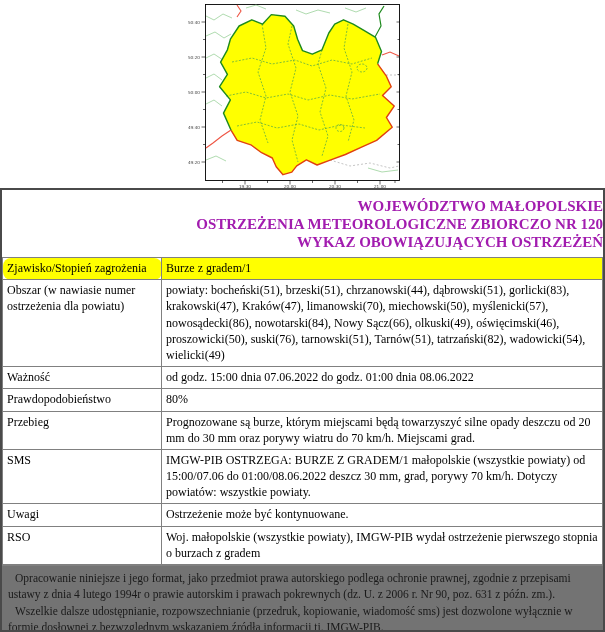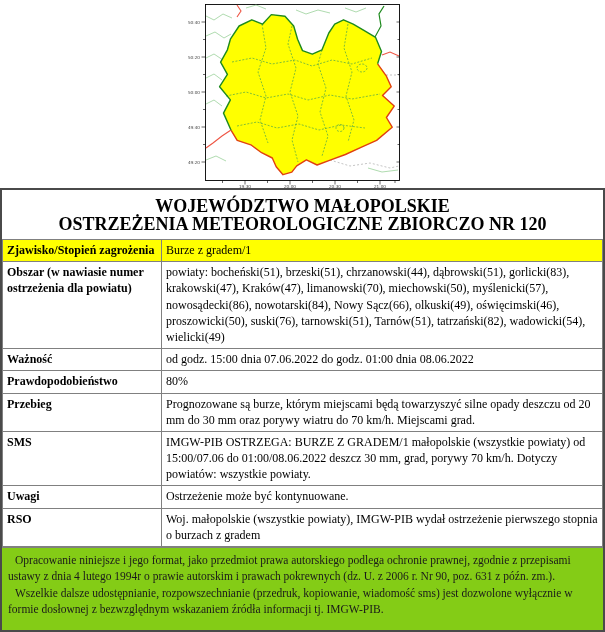--- a/index.html
+++ b/index.html
@@ -10,35 +10,35 @@
   }
   .map-section{height:188px;position:relative;overflow:hidden;}
   .map-section svg{display:block;}
 
   .doc{
     width:605px;height:444px;box-sizing:border-box;
     border:2px solid #4a4a4a;
     display:flex;flex-direction:column;overflow:hidden;
   }
   .title-block{
-    text-align:center;color:#000000;font-weight:bold;
-    font-size:18px;line-height:18px;padding:7px 0 6px;
+    text-align:right;color:#a21caf;font-weight:bold;
+    font-size:15px;line-height:18px;padding:7px 0 6px;
   }
   .title-block div{white-space:nowrap;}
   table.warn{border-collapse:collapse;width:100%;table-layout:fixed;}
   table.warn td{
     border:1px solid #808080;vertical-align:top;
     padding:2px 4px 3px 4px;font-size:12px;line-height:1.35;color:#000;
     word-wrap:break-word;
   }
-  td.lbl{width:150px;font-weight:bold;}
+  td.lbl{width:150px;font-weight:normal;border-radius:8px;}
   td.val{}
   .hl{background:#ffff00;}
   .footer{
-    flex:1;background:#84cc16;border-top:1px solid #808080;
+    flex:1;background:#737373;border-top:1px solid #808080;
     padding:4px 6px 2px 6px;font-size:11.5px;line-height:1.42;color:#1a1a1a;
     overflow:hidden;
   }
   .footer p{margin:0;text-indent:7px;}
 
   .tick-label{font-family:"DejaVu Sans",sans-serif;font-size:4.2px;fill:#444;}
 </style>
 </head>
 <body>
 
@@ -142,20 +142,21 @@
         <line x1="395" y1="180.5" x2="395" y2="183" stroke="#000" stroke-width="0.6"></line>
       </g>
   </svg>
 </div>
 
 <div class="doc">
 
   <div class="title-block">
     <div>WOJEWÓDZTWO MAŁOPOLSKIE</div>
     <div>OSTRZEŻENIA METEOROLOGICZNE ZBIORCZO NR 120</div>
+    <div>WYKAZ OBOWIĄZUJĄCYCH OSTRZEŻEŃ</div>
   </div>
 
   <table class="warn">
     <tbody>
         <tr>
           <td class="lbl hl">Zjawisko/Stopień zagrożenia</td>
           <td class="val hl">Burze z gradem/1</td>
         </tr>
         <tr>
           <td class="lbl">Obszar (w nawiasie numer ostrzeżenia dla powiatu)</td>

